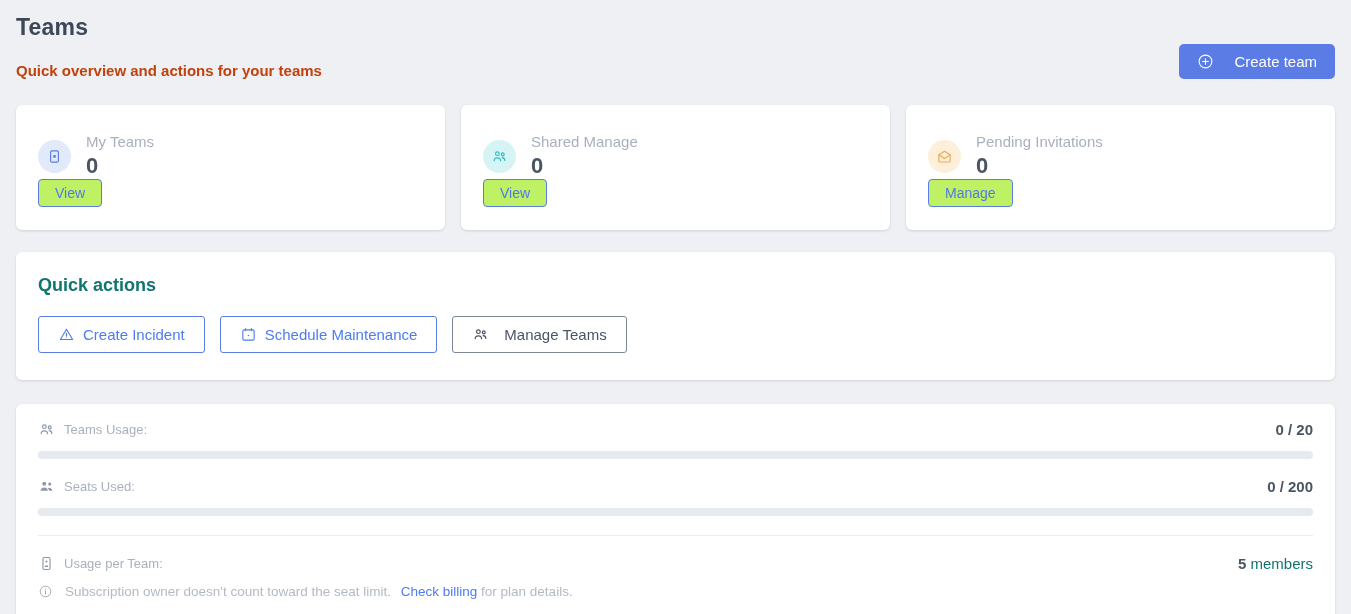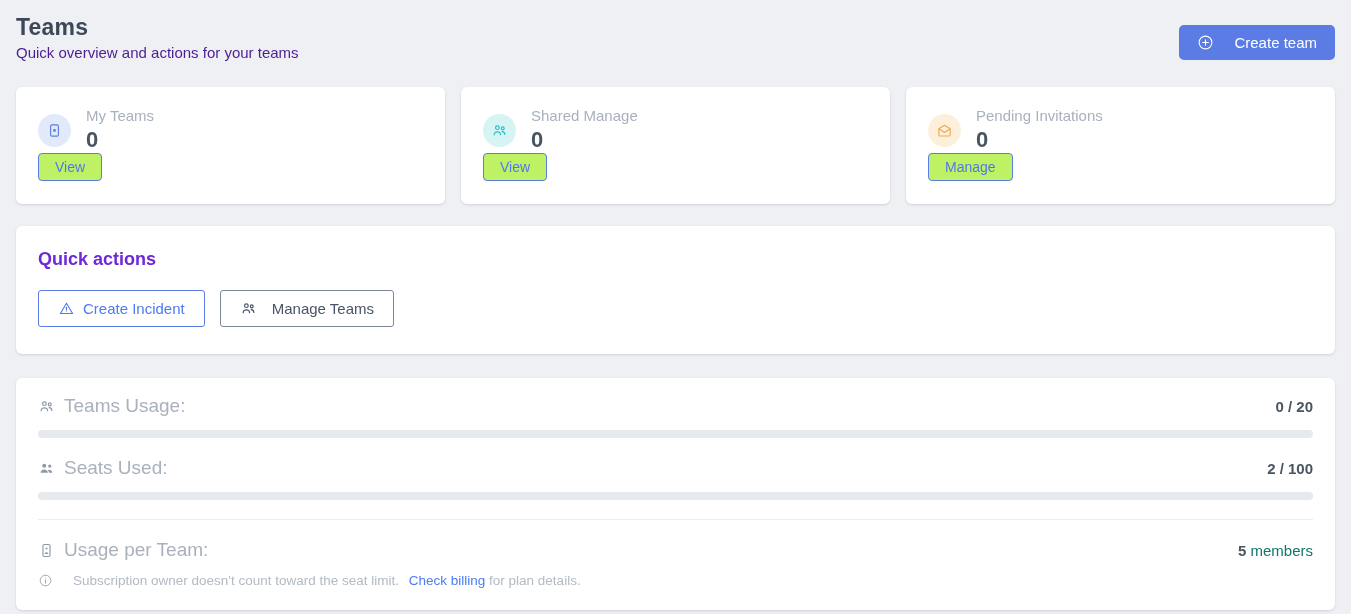--- a/index.html
+++ b/index.html
@@ -6,85 +6,85 @@
   html, body { width: 1351px; height: 614px; }
   body {
     font-family: "Liberation Sans", "DejaVu Sans", sans-serif;
     background: #eef0f3;
     color: #4a5562;
     overflow: hidden;
   }
   .page { padding: 14px 16px 0 16px; }
 
   
-  .header { display: flex; justify-content: space-between; align-items: center; }
+  .header { display: flex; justify-content: space-between; align-items: flex-end; }
   .header h1 { font-size: 23px; font-weight: bold; color: #3c4758; letter-spacing: .2px; }
-  .header .subtitle { margin-top: 3px; font-size: 15px; color: #4c1d95; }
+  .header .subtitle { margin-top: 21px; font-size: 15px; color: #c2410c; font-weight: bold; }
   .btn-primary {
     margin-top: 9px;
     display: inline-flex; align-items: center; gap: 20px;
     background: #5b7ce5; color: #ffffff;
     border: none; border-radius: 5px;
     font-size: 15px; font-family: inherit;
     padding: 9px 18px; cursor: pointer;
   }
   .btn-primary svg { width: 17px; height: 17px; }
 
   
   .cards-row { display: grid; grid-template-columns: repeat(3, 1fr); gap: 16px; margin-top: 26px; }
   .card {
     background: #ffffff; border-radius: 6px;
     box-shadow: 0 1px 3px rgba(20,30,50,.09), 0 1px 2px rgba(20,30,50,.05);
-    padding: 20px 22px 23px 22px;
+    padding: 28px 22px 23px 22px;
   }
   .stat-head { display: flex; align-items: center; gap: 15px; }
   .icon-circle {
     width: 33px; height: 33px; border-radius: 50%;
     display: flex; align-items: center; justify-content: center;
     flex: 0 0 auto;
   }
   .icon-circle svg { width: 17px; height: 17px; }
   .stat-label { font-size: 15px; color: #a9b1bd; }
   .stat-value { font-size: 22px; font-weight: bold; color: #4a5562; margin-top: 3px; }
   .btn-outline-blue {
     background: #bef264; color: #5378e8;
     border: 1px solid #5b7ce5; border-radius: 4px;
     font-size: 14px; font-family: inherit;
     padding: 5px 16px; cursor: pointer;
   }
 
   
   .quick-actions { margin-top: 22px; padding: 23px 22px 27px 22px; }
-  .quick-actions h2 { font-size: 18px; font-weight: 600; color: #6d28d9; }
+  .quick-actions h2 { font-size: 18px; font-weight: 600; color: #0f766e; }
   .qa-buttons { display: flex; gap: 15px; margin-top: 20px; }
   .qa-btn {
     display: inline-flex; align-items: center; gap: 8px;
     background: #ffffff; border-radius: 3px;
     font-size: 15px; font-family: inherit;
     padding: 9px 19px; cursor: pointer;
   }
   .qa-btn svg { width: 17px; height: 17px; }
   .qa-blue { color: #4d7cf0; border: 1px solid #5b7ce5; }
   .qa-gray { color: #4a5468; border: 1px solid #7e8796; gap: 15px; }
 
   
   .usage { margin-top: 24px; padding: 17px 22px 22px 22px; }
   .usage-row { display: flex; justify-content: space-between; align-items: center; }
-  .usage-label { display: flex; align-items: center; gap: 9px; font-size: 19px; color: #a9b1bd; }
+  .usage-label { display: flex; align-items: center; gap: 9px; font-size: 13px; color: #a9b1bd; }
   .usage-label svg { width: 17px; height: 17px; color: #8e98a8; }
   .usage-value { font-size: 15px; font-weight: bold; color: #4a5562; text-align: center; }
   .progress-track {
     margin-top: 13px; margin-bottom: 19px;
     height: 8px; border-radius: 4px; background: #e6e9ee; overflow: hidden;
   }
   .progress-fill { height: 100%; background: #5b7ce5; border-radius: 4px; }
   .usage-divider { border: none; border-top: 1px solid #e9ecf0; margin: 0 0 19px 0; }
   .members-suffix { font-weight: normal; color: #0f766e; }
   .usage-note {
-    margin-top: 12px; display: flex; align-items: center; gap: 20px;
+    margin-top: 12px; display: flex; align-items: center; gap: 12px;
     font-size: 13.5px; color: #b2bac4;
   }
   .usage-note svg { width: 15px; height: 15px; color: #9aa3b0; flex: 0 0 auto; }
   .note-link { color: #4d7cf0; text-decoration: none; margin-left: 6px; cursor: pointer; }
 </style>
 </head>
 <body>
 
 <div class="page">
 
@@ -164,20 +164,30 @@
       <button class="qa-btn qa-blue">
         <span style="display:flex">
           <svg viewBox="0 0 24 24" fill="none" stroke="currentColor" stroke-width="1.6">
               <path d="M12 4.5 20.6 19H3.4Z" stroke-linejoin="round"></path>
               <path d="M12 10.2v4" stroke-linecap="round"></path>
               <circle cx="12" cy="16.6" r="0.7" fill="currentColor" stroke="none"></circle>
             </svg>
         </span>
         <span>Create Incident</span>
       </button>
+      <button class="qa-btn qa-blue">
+        <span style="display:flex">
+          <svg viewBox="0 0 24 24" fill="none" stroke="currentColor" stroke-width="1.6">
+              <rect x="4" y="5.5" width="16" height="14.5" rx="2"></rect>
+              <path d="M8 3.5v3M16 3.5v3" stroke-linecap="round"></path>
+              <circle cx="12" cy="13.5" r="1.1" fill="currentColor" stroke="none"></circle>
+            </svg>
+        </span>
+        <span>Schedule Maintenance</span>
+      </button>
       <button class="qa-btn qa-gray">
         <span style="display:flex">
           <svg viewBox="0 0 24 24" fill="none" stroke="currentColor" stroke-width="1.7">
               <circle cx="9" cy="8" r="2.6"></circle>
               <path d="M4.5 18c0-2.5 2-4.2 4.5-4.2s4.5 1.7 4.5 4.2" stroke-linecap="round"></path>
               <circle cx="16.6" cy="9" r="2"></circle>
               <path d="M15.8 13.7c2.1.3 3.7 1.7 3.7 3.8" stroke-linecap="round"></path>
             </svg>
         </span>
         <span>Manage Teams</span>
@@ -210,21 +220,21 @@
         <span style="display:flex">
           <svg viewBox="0 0 24 24" fill="currentColor">
               <circle cx="8.8" cy="8" r="2.8"></circle>
               <path d="M3.6 18c0-2.8 2.3-4.6 5.2-4.6s5.2 1.8 5.2 4.6Z"></path>
               <circle cx="16.6" cy="8.6" r="2.2"></circle>
               <path d="M15.4 13.8c2.7.2 4.8 1.8 4.8 4.2h-4.6a6.6 6.6 0 0 0-1.6-3.6Z"></path>
             </svg>
         </span>
         <span>Seats Used:</span>
       </div>
-      <div class="usage-value">2 / 100</div>
+      <div class="usage-value">0 / 200</div>
     </div>
     <div class="progress-track">
       <div class="progress-fill" style="width: 0%;"></div>
     </div>
 
     <hr class="usage-divider">
 
     <div class="usage-row">
       <div class="usage-label">
         <span style="display:flex">

